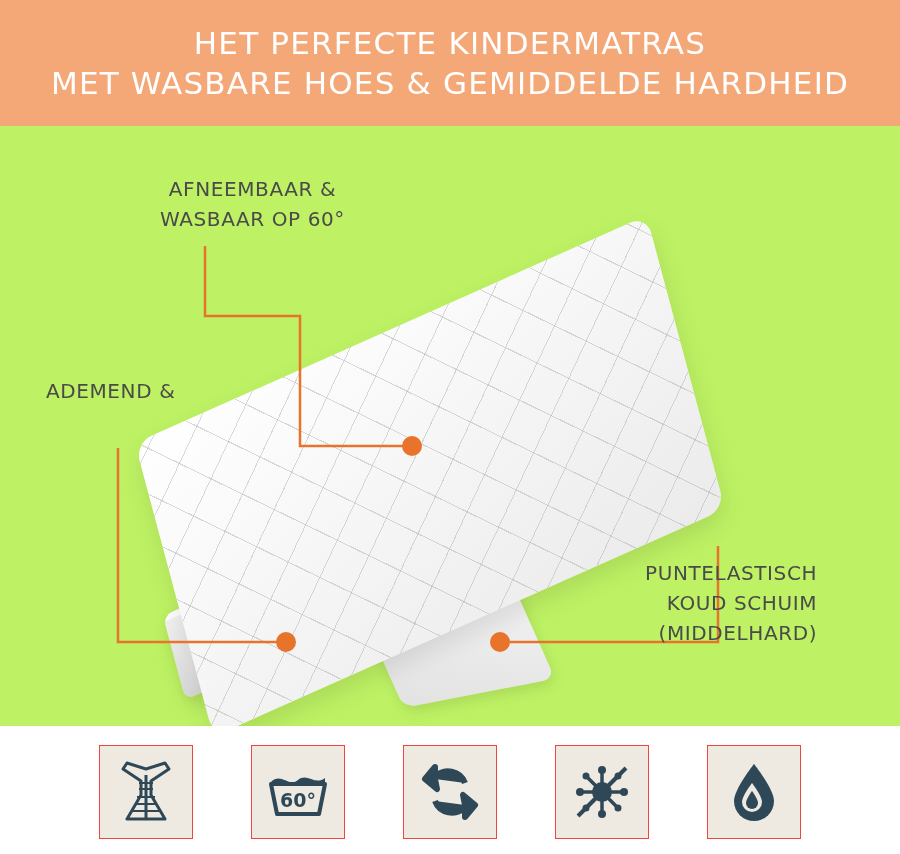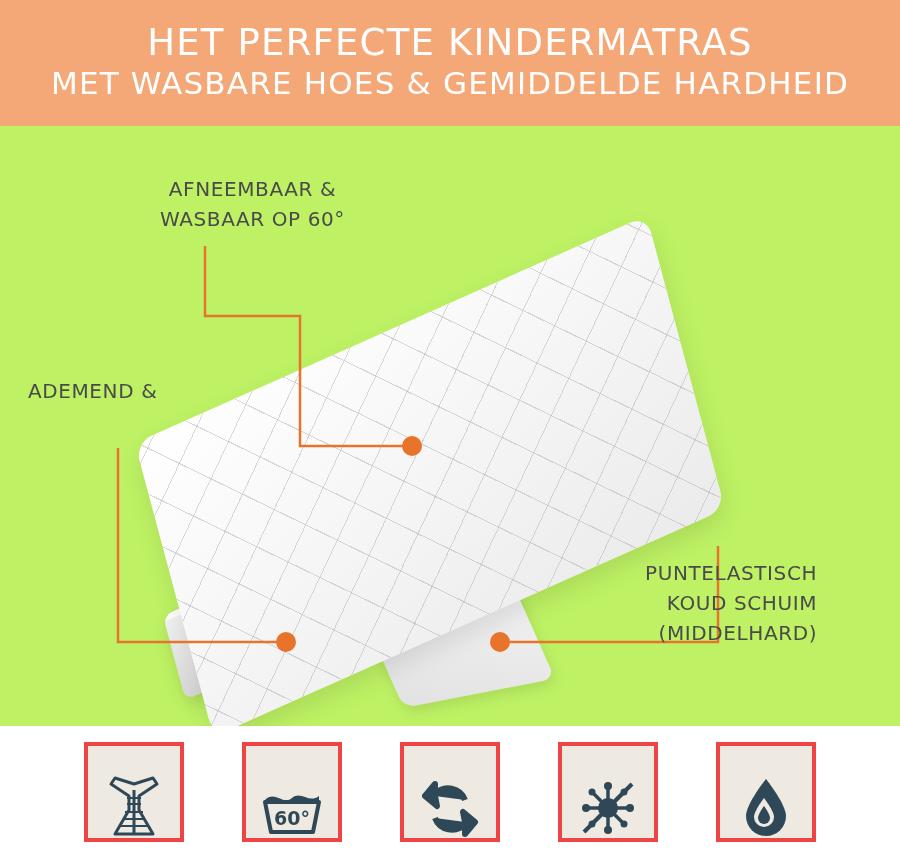--- a/index.html
+++ b/index.html
@@ -31,21 +31,21 @@
     color: #ffffff;
     font-size: 30px;
     letter-spacing: 1.2px;
     line-height: 40px;
     text-transform: uppercase;
     font-family: "DejaVu Sans", sans-serif;
     font-weight: 400;
     text-align: center;
     white-space: nowrap;
   }
-  .banner-line.l1 { font-size: 37px; text-align: center; }
+  .banner-line.l1 { font-size: 31px; text-align: center; }
   .banner-line.l2 { font-size: 31px; }
 
   
   .stage {
     position: absolute;
     left: 0; top: 126px;
     width: 900px;
     height: 600px;
     background: #bef264;
     overflow: hidden;
@@ -134,21 +134,21 @@
   .callout-label {
     position: absolute;
     color: #4a4a4a;
     font-size: 20px;
     line-height: 30px;
     letter-spacing: 0.6px;
     text-transform: uppercase;
     white-space: nowrap;
   }
   .co1 { left: 160px; top: 48px;  text-align: center; }
-  .co2 { left:  28px; top: 250px; text-align: center; }
+  .co2 { left:  46px; top: 250px; text-align: center; }
   .co3 { left: 645px; top: 432px; text-align: right; }
 
   svg.leaders {
     position: absolute;
     left: 0; top: 0;
     width: 900px;
     height: 600px;
     pointer-events: none;
   }
 
@@ -161,23 +161,23 @@
     height: 124px;
     display: flex;
     align-items: center;
     justify-content: center;
     gap: 58px;
   }
   .icon-box {
     width: 92px;
     height: 92px;
     background: #efeae1;
-    border: 4px solid #ef4444;
+    border: 1px solid #ef4444;
     display: flex;
-    align-items: flex-end;
+    align-items: center;
     justify-content: center;
   }
   .icon-box svg { display: block; }
 </style>
 </head>
 <body>
 
 <div class="banner">
   <div class="banner-line l1">HET PERFECTE KINDERMATRAS</div>
   <div class="banner-line l2">MET WASBARE HOES &amp; GEMIDDELDE HARDHEID</div>

